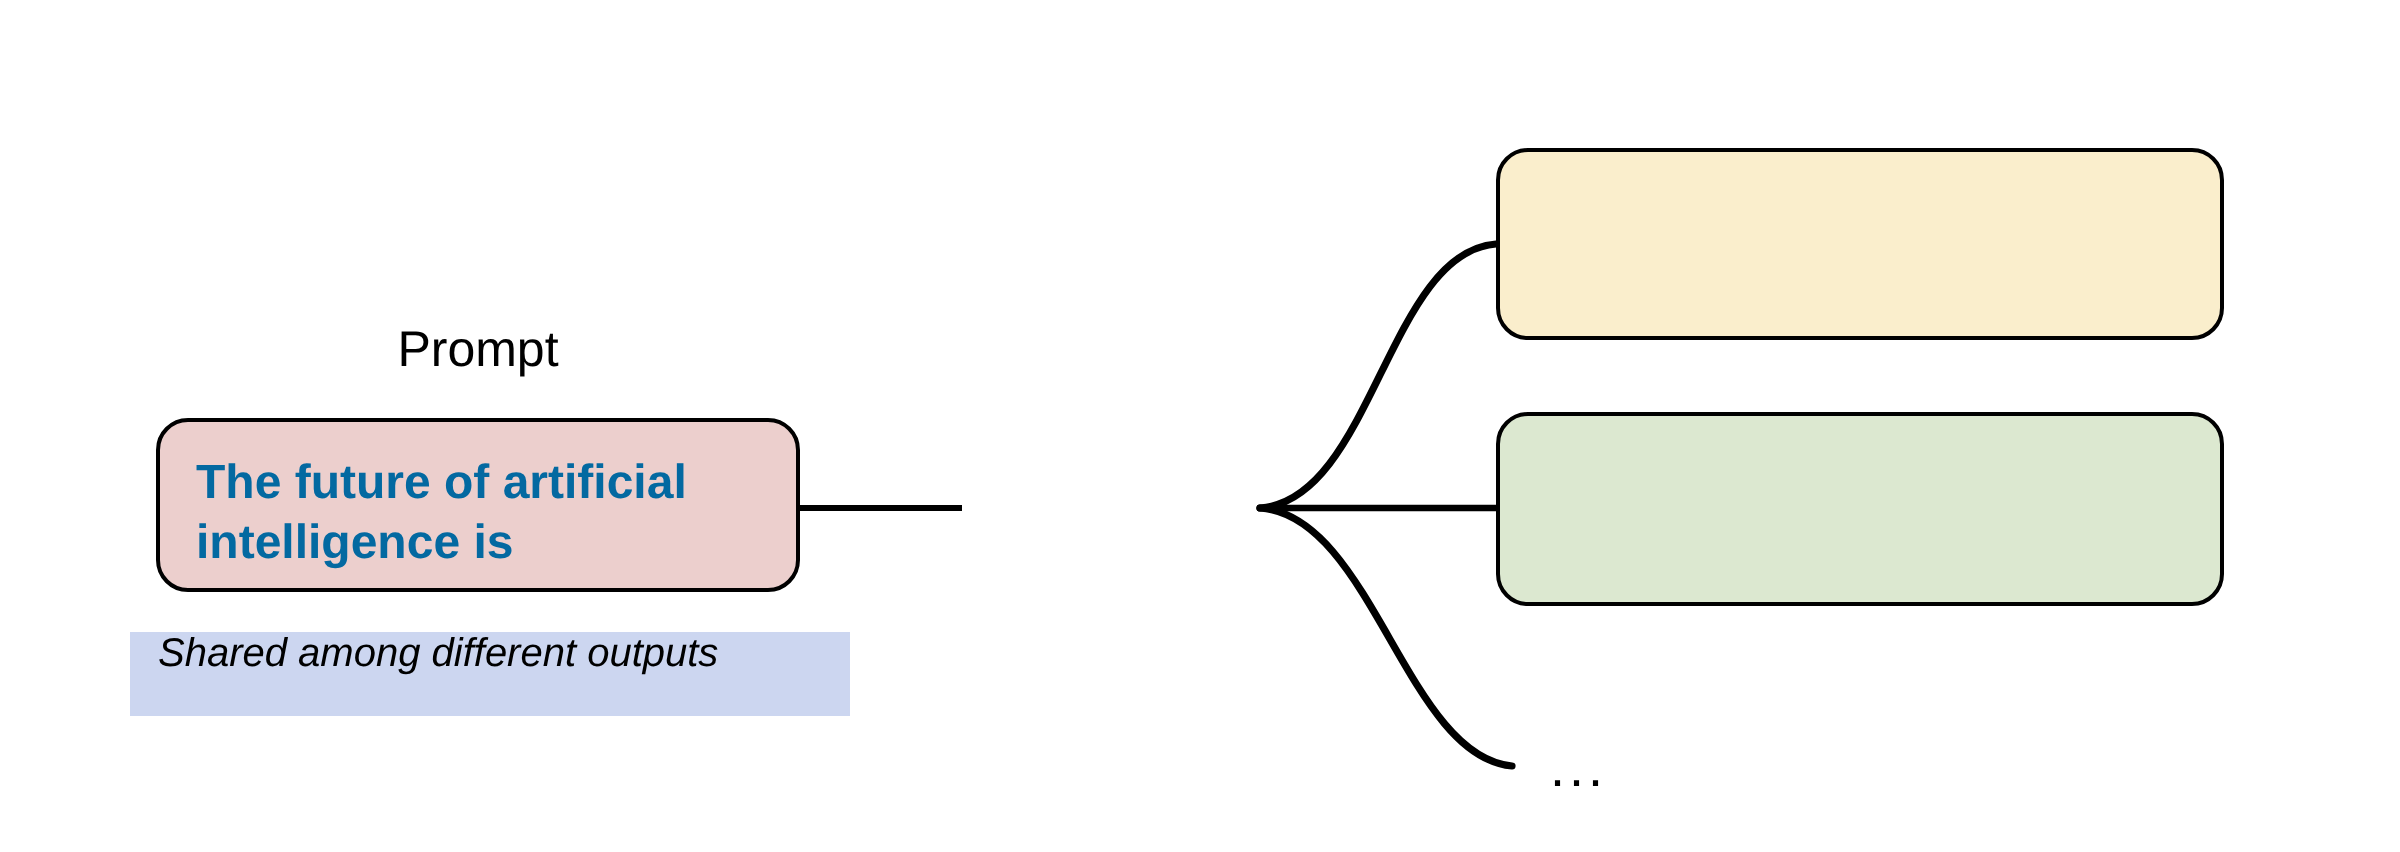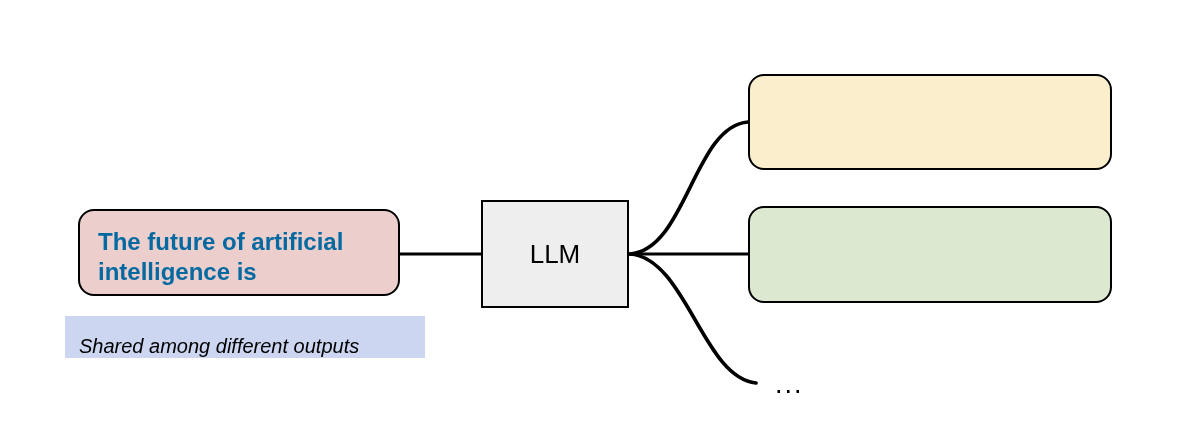--- a/index.html
+++ b/index.html
@@ -107,21 +107,21 @@
 
   
   #shared-banner {
     position: absolute;
     left: 65px;
     top: 316px;
     width: 360px;
     height: 42px;
     background: #ccd6f0;
     display: flex;
-    align-items: flex-end;
+    align-items: flex-start;
   }
   #shared-banner-text {
     font-style: italic;
     font-size: 20px;
     color: #000000;
     padding-left: 14px;
   }
 
   
   #ellipsis {
@@ -144,28 +144,26 @@
     <path d="M 400 254 L 481 254" fill="none" stroke="#000000" stroke-width="3"></path>
 
     <path d="M 630 254 C 686 250, 694 126, 748 122" fill="none" stroke="#000000" stroke-width="3.6" stroke-linecap="round"></path>
 
     <path d="M 630 254 L 748 254" fill="none" stroke="#000000" stroke-width="3.2" stroke-linecap="round"></path>
 
     <path d="M 630 254 C 686 258, 703 378, 756 383" fill="none" stroke="#000000" stroke-width="3.6" stroke-linecap="round"></path>
   </svg>
 
 
+  <div class="caption" id="prompt-label">Prompt</div>
 
   <div class="rbox" id="prompt-box">
     <div class="prompt-text">The future of artificial intelligence is</div>
   </div>
 
-  <div id="llm-box">
-    <span id="llm-label">LLM</span>
-  </div>
 
   <div class="rbox" id="output-box-1">
     <div class="prompt-text"></div>
   </div>
   <div class="rbox" id="output-box-2">
     <div class="prompt-text"></div>
   </div>
 
   <div id="shared-banner">
     <span id="shared-banner-text">Shared among different outputs</span>

